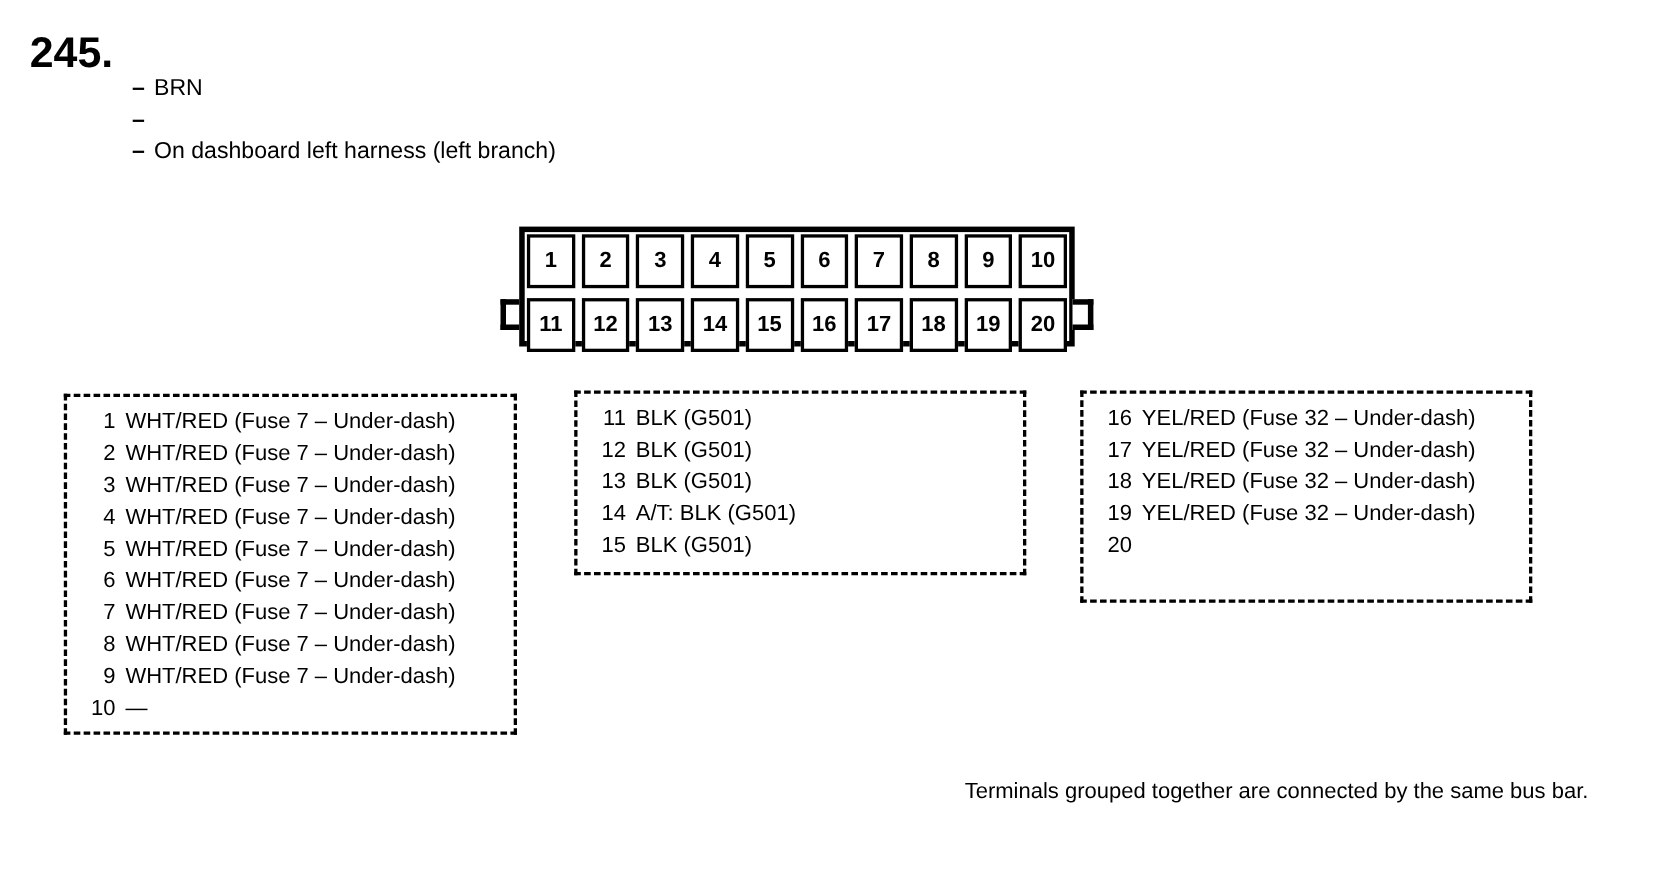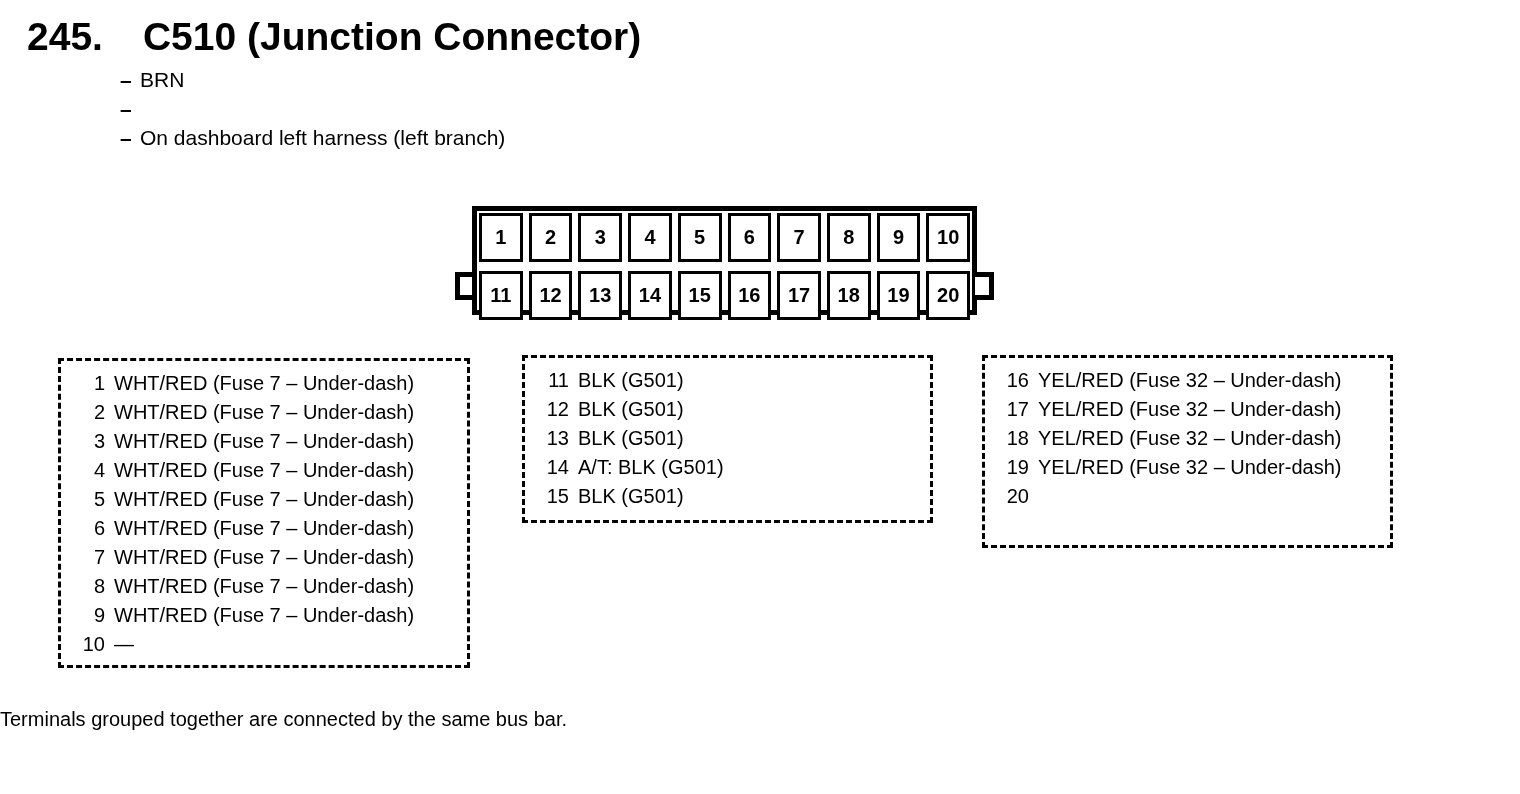--- a/index.html
+++ b/index.html
@@ -8,22 +8,22 @@
     background: #ffffff;
     font-family: "Liberation Sans", sans-serif;
     color: #000000;
     position: relative;
     overflow: hidden;
   }
   .page { position: absolute; inset: 0; }
 
   
   .heading {
-    position: absolute; left: 27px; top: 15px;
-    display: flex; gap: 40px;
+    position: absolute; left: 27px; top: 27px;
+    display: flex; gap: 19px;
     font-size: 39px; font-weight: bold; line-height: 44px;
     letter-spacing: 0px; white-space: nowrap;
   }
 
   
   .bullets { position: absolute; left: 120px; top: 65px; font-size: 21px; }
   .bullet { display: flex; line-height: 29px; }
   .bullet .dash { width: 20px; flex: none; font-weight: bold; }
   .bullet .btext { white-space: nowrap; }
 
@@ -61,31 +61,30 @@
   .pinbox-2 { left: 522px; top: 355px; width: 411px; height: 168px; }
   .pinbox-3 { left: 982px; top: 355px; width: 411px; height: 193px; }
   .pin-row { display: flex; line-height: 29px; }
   .pin-num { width: 44px; flex: none; text-align: right; }
   .pin-label { padding-left: 9px; white-space: nowrap; }
   .pin-cont { margin-left: 33px; line-height: 29px; white-space: nowrap; }
 
   
   .footer {
     position: absolute; left: 0; top: 706px; width: 1444px;
-    text-align: left; font-size: 20px; line-height: 26px;
+    text-align: right; font-size: 20px; line-height: 26px;
   }
 </style>
 </head>
 <body style="background: rgb(255, 255, 255); color: rgb(0, 0, 0);">
 
 <div class="page">
 
   <div class="heading">
     <span>245.</span>
-    <span>C510 (Junction Connector)</span>
   </div>
 
   <div class="bullets">
     <div class="bullet">
       <span class="dash">–</span>
       <span class="btext">BRN</span>
     </div>
     <div class="bullet">
       <span class="dash">–</span>
     </div>

